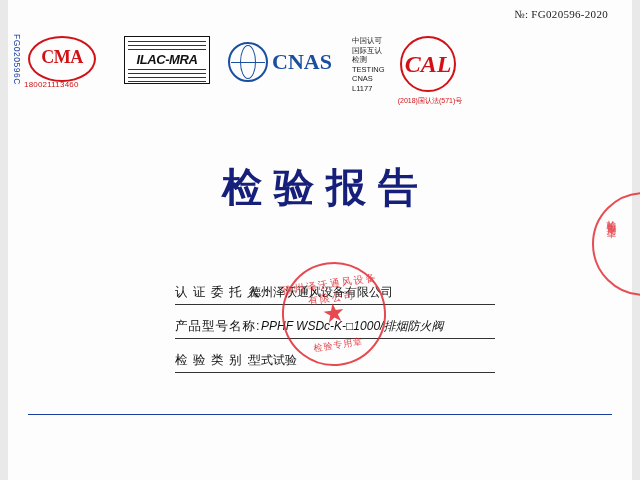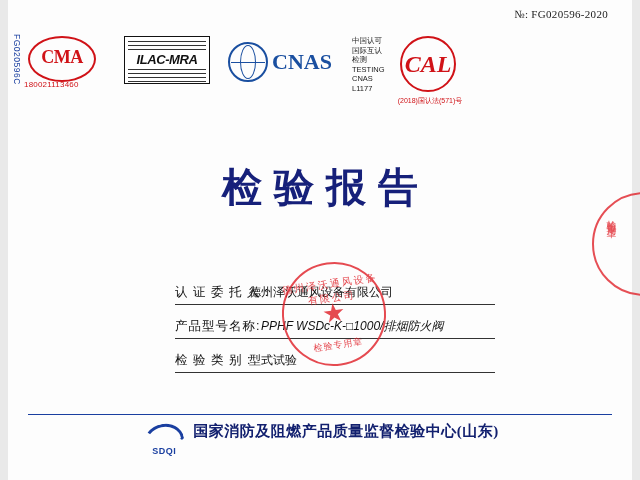--- a/index.html
+++ b/index.html
@@ -483,21 +483,16 @@
 
   <div class="stamp">
     <div class="stamp-text-top">德州泽沃通风设备有限公司</div>
     <div class="stamp-star">★</div>
     <div class="stamp-text-bottom">检验专用章</div>
   </div>
 
   <div class="footer-rule"></div>
   <div class="footer">
     <div class="footer-inner">
-      <div class="sdqi-mark">
-        <div class="sdqi-swoosh"></div>
-        <div class="sdqi-text">SDQI</div>
-      </div>
-      <div class="footer-cn">国家消防及阻燃产品质量监督检验中心(山东)</div>
     </div>
   </div>
 
 </div>
 
 </body></html>

